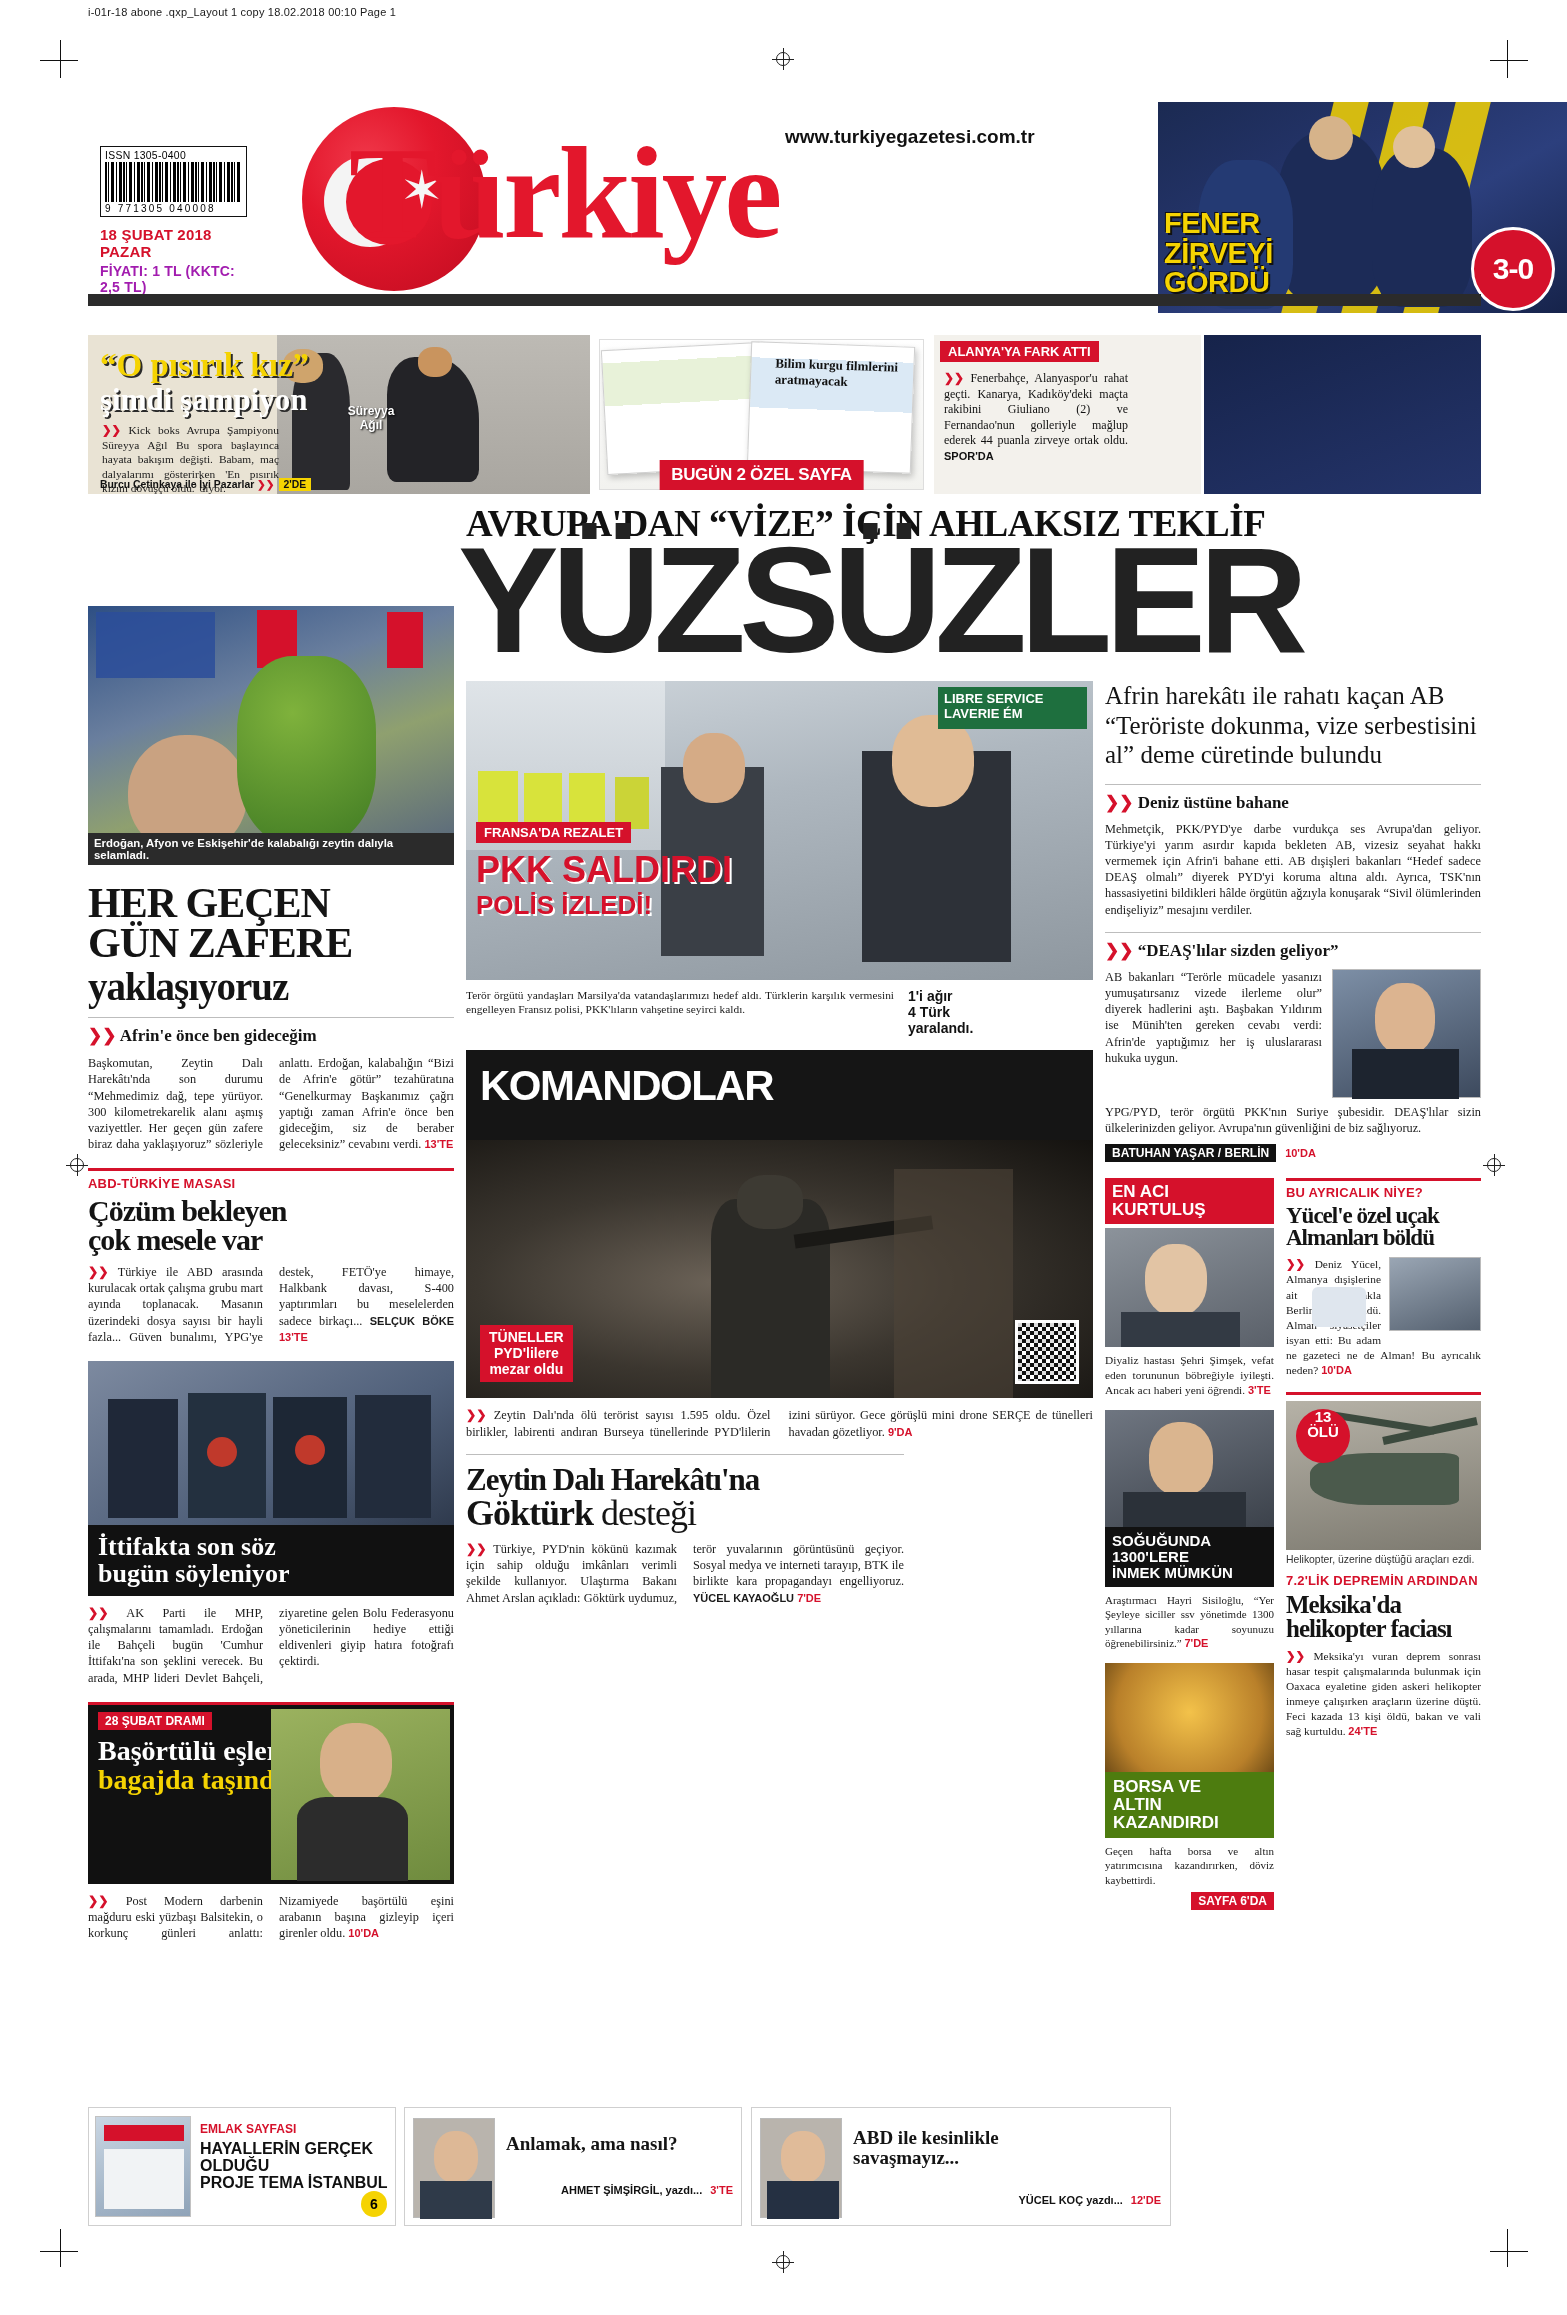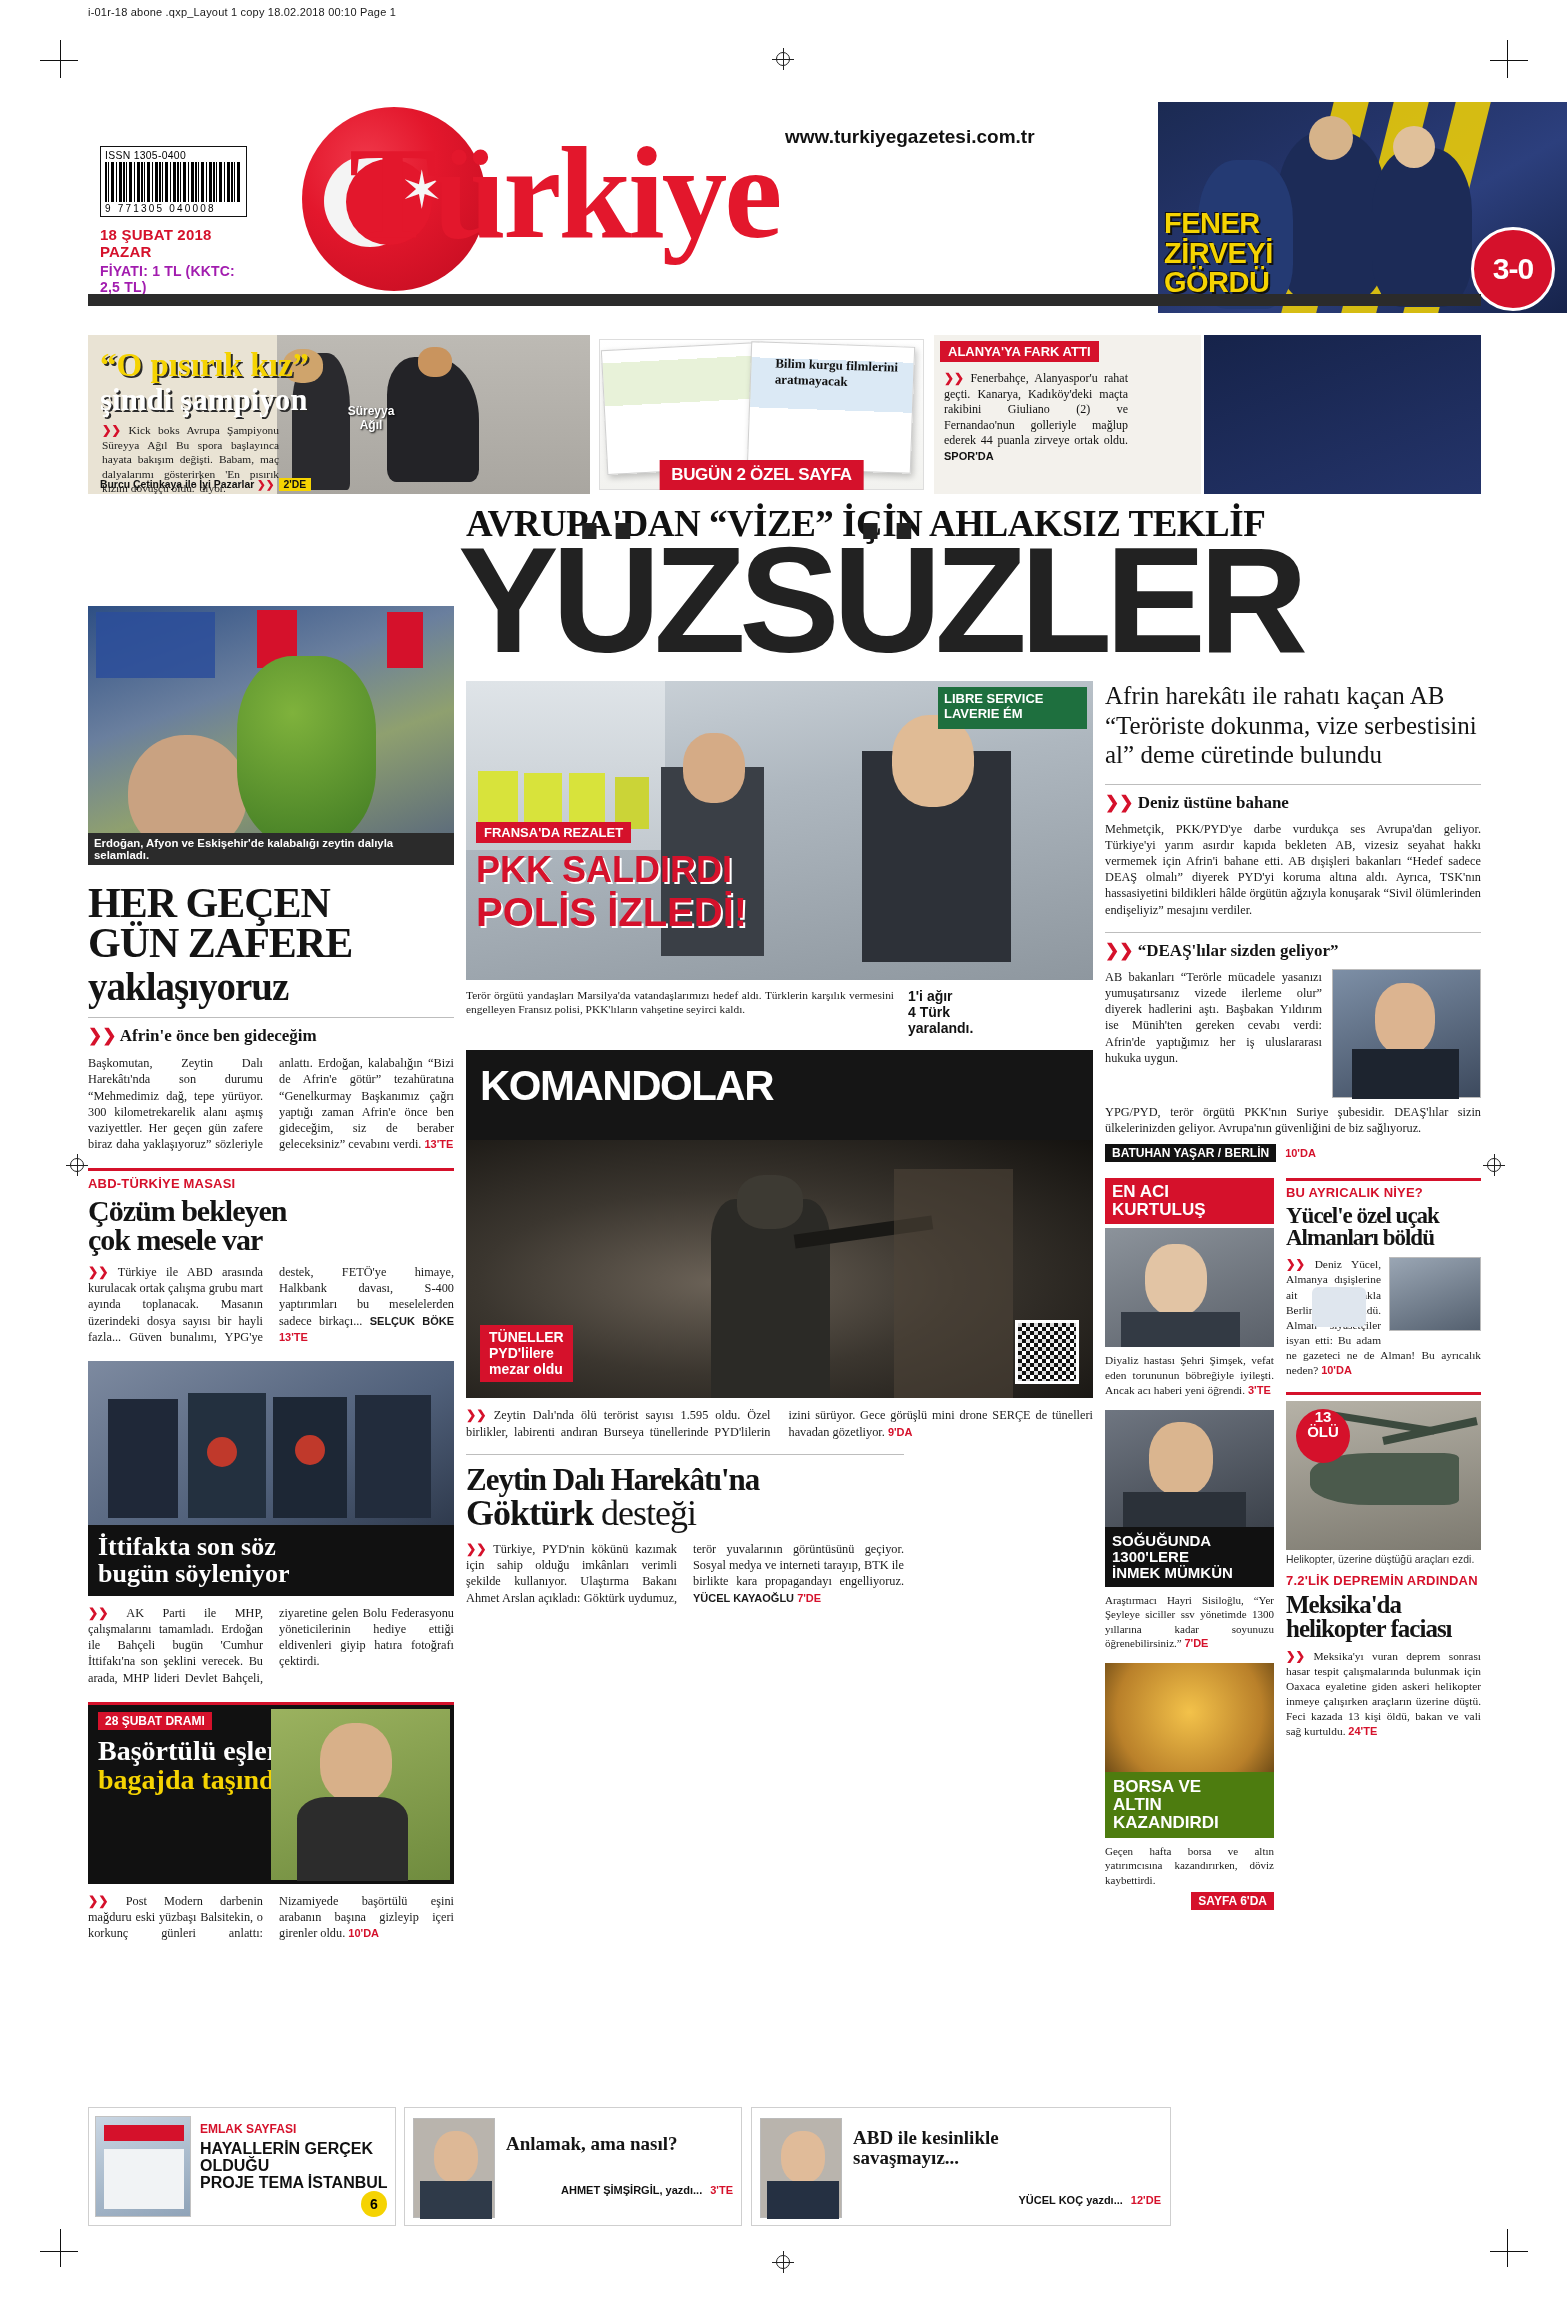--- a/index.html
+++ b/index.html
@@ -150,21 +150,21 @@
 
   .komando { position:relative; background:#151515; overflow:hidden; }
   .komando .k1 { position:absolute; left: 14px; top: 12px; font-family:"Liberation Sans", sans-serif;
      font-weight:bold; font-size: 42px; color:#fff; letter-spacing:-1.5px; }
   .komando .k2 { position:absolute; left: 14px; top: 58px; font-family:"Liberation Sans", sans-serif;
      font-weight:bold; font-size: 42px; letter-spacing:-1.5px; }
   .komando .k2 .y { color:#f5d302; }
   .komando .k2 .w { color:#fff; }
   .tunnel-tag { position:absolute; left: 14px; bottom: 16px; background:#d5112b; color:#fff;
      font-family:"Liberation Sans", sans-serif; font-weight:bold; font-size: 14px; line-height:1.12;
-     padding: 5px 9px; }
+     padding: 5px 9px; text-align: center; }
   .qr { position:absolute; right: 14px; bottom: 14px; width: 64px; height: 64px; background:#fff;
         background-image:
           repeating-linear-gradient(to right,#111 0 4px,#fff 4px 8px),
           repeating-linear-gradient(to bottom,#111 0 4px,#fff 4px 8px);
         background-blend-mode: difference; border:3px solid #fff; }
 
   .en-aci { background:#d5112b; color:#fff; font-family:"Liberation Sans", sans-serif; font-weight:bold;
      font-size: 17px; line-height:1.05; padding: 5px 7px; }
 
   .dep-badge { position:absolute; left: 10px; top: 8px; width: 54px; height: 54px; border-radius:50%;
@@ -385,21 +385,21 @@
         <div style="position:absolute;left:103px;top:92px;width:36px;height:54px;background:#d8e33b;"></div>
         <div style="position:absolute;left:149px;top:96px;width:34px;height:52px;background:#cbd437;"></div>
         <div style="position:absolute;left:195px;top:86px;width:103px;height:189px;background:#3a3f46;"></div>
         <div style="position:absolute;left:217px;top:52px;width:62px;height:70px;border-radius:45%;background:#d5ab86;"></div>
         <div style="position:absolute;left:396px;top:70px;width:149px;height:211px;background:#2d3138;"></div>
         <div style="position:absolute;left:426px;top:34px;width:82px;height:92px;border-radius:45%;background:#e0bb95;"></div>
         <div style="position:absolute;right:6px;top:6px;width:149px;height:42px;background:#1e6f3e;color:#fff;
              font-family:'Liberation Sans',sans-serif;font-weight:bold;font-size:13px;padding:4px 6px;">LIBRE SERVICE<br>LAVERIE ÉM</div>
         <div class="ov-red" style="left:10px;top:141px;">FRANSA'DA REZALET</div>
         <div class="ov-title" style="left:10px;top:171px;font-size:36px;color:#d5112b;text-shadow:2px 2px 0 #fff;">PKK SALDIRDI</div>
-        <div class="ov-title" style="left:10px;top:211px;font-size:40px;color:#d5112b;text-shadow:2px 2px 0 #fff;">POLİS İZLEDİ!</div>
+        <div class="ov-title" style="left:10px;top:211px;font-size:26px;color:#d5112b;text-shadow:2px 2px 0 #fff;">POLİS İZLEDİ!</div>
       </div>
       <div style="display:flex;gap:14px;margin-top:8px;">
         <div class="ov-small" style="position:relative;width:428px;">
           <span>Terör örgütü yandaşları Marsilya'da vatandaşlarımızı hedef aldı. Türklerin karşılık vermesini engelleyen Fransız polisi, PKK'lıların vahşetine seyirci kaldı.</span>
         </div>
         <div style="width:149px;font-family:'Liberation Sans',sans-serif;font-weight:bold;font-size:14px;
              color:#111;line-height:1.15;white-space:pre-line;">1'i ağır
 4 Türk
 yaralandı.</div>
       </div>

